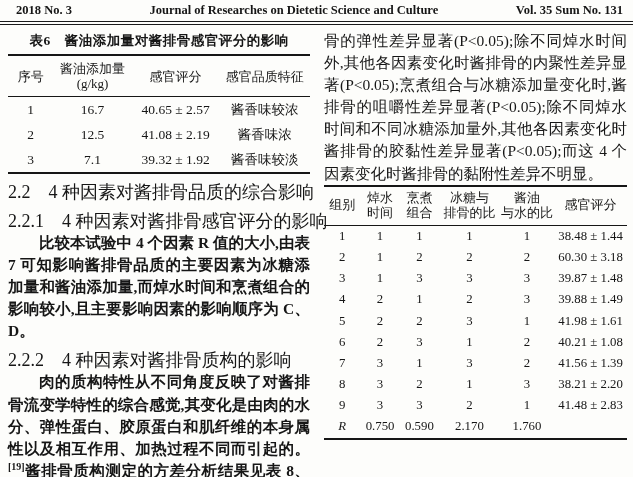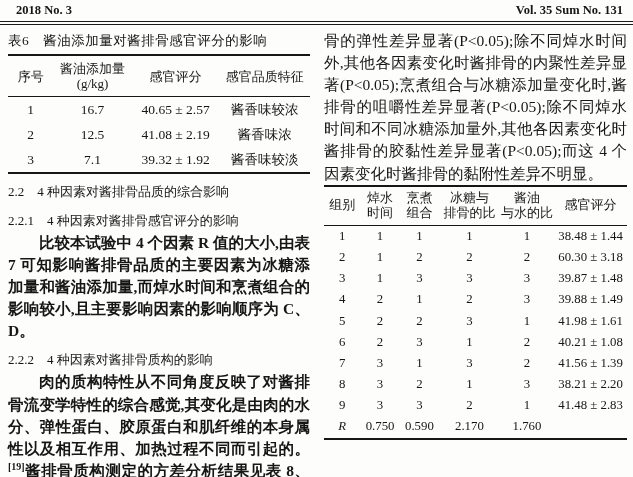--- a/index.html
+++ b/index.html
@@ -25,21 +25,21 @@
     box-sizing:border-box;
   }
 
   
   .col{position:absolute;top:30px;}
   .col-left{left:8px;width:302px;}
   .col-right{left:324px;width:303px;}
 
   
   .tbl-title{
-    text-align:left;font-weight:normal;font-size:13.5px;
+    text-align:center;font-weight:bold;font-size:13.5px;
     margin:2px 0 4px 0;line-height:18px;letter-spacing:.5px;
   }
   table.tbl{
     width:100%;border-collapse:collapse;table-layout:fixed;
     border-top:2px solid #161616;border-bottom:2px solid #161616;
     font-size:13px;
   }
   table.tbl th{
     font-weight:normal;text-align:center;vertical-align:middle;
     white-space:pre-line;line-height:15px;padding:3px 0;
@@ -49,37 +49,38 @@
     text-align:center;vertical-align:middle;padding:0;
   }
   .tbl6 td{height:25px;font-size:13.5px;}
   .tbl6 th{height:34px;}
   .tbl7 td{height:21.2px;font-size:12.8px;white-space:nowrap;}
   .tbl7 th{height:32px;font-family:Liberation Mono, monospace;}
   .r-label{font-style:italic;}
 
   
   .sec{
-    font-size:13px;font-weight:normal;margin:7px 0 0 0;
+    font-size:18px;font-weight:normal;margin:7px 0 0 0;
     line-height:22px;white-space:nowrap;
   }
   p.body{
     margin:0;font-size:15.5px;line-height:22.1px;
     text-align:justify;text-justify:inter-ideograph;
   }
   p.indent{text-indent:2em;font-weight:bold;}
   sup{font-size:10px;line-height:0;}
 </style>
 </head>
 <body>
 
 <div class="page">
 
   <div class="header">
     <span>2018 No. 3</span>
+    <span class="hc">Journal of Researches on Dietetic Science and Culture</span>
     <span>Vol. 35 Sum No. 131</span>
   </div>
   <div class="header-rule"></div>
 
   <div class="col col-left">
 
     <div class="tbl-title">表6　酱油添加量对酱排骨感官评分的影响</div>
 
     <table class="tbl tbl6">
       <colgroup>

